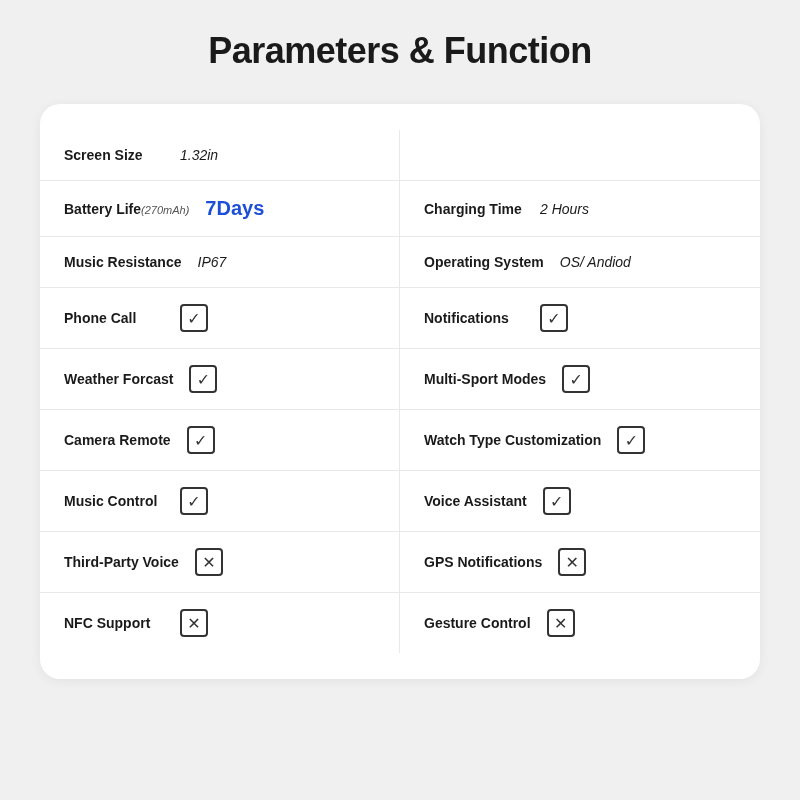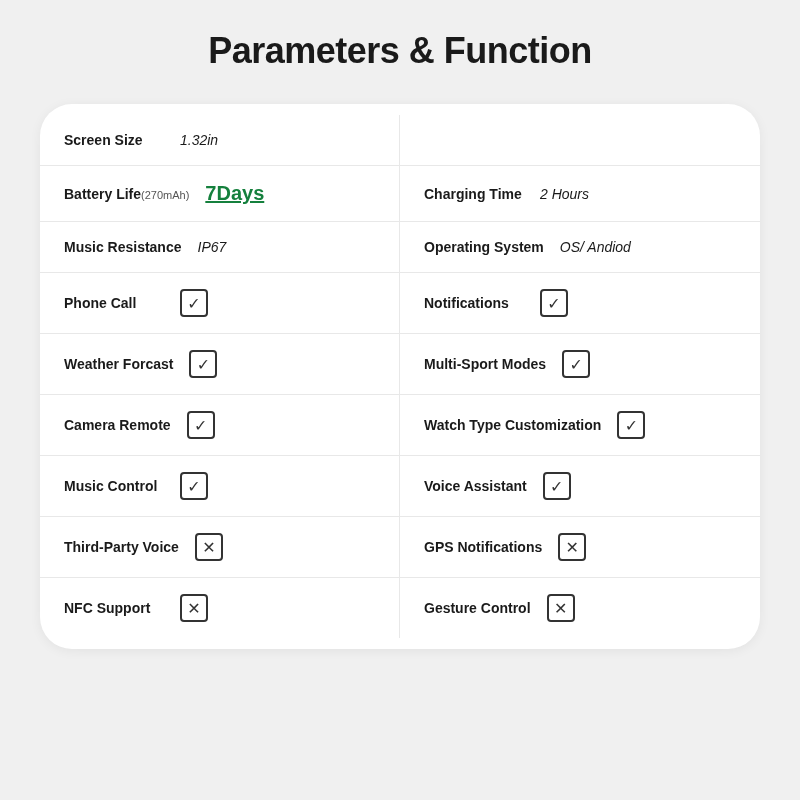--- a/index.html
+++ b/index.html
@@ -24,23 +24,23 @@
       font-size: 36px;
       font-weight: 800;
       color: #1a1a1a;
       margin-bottom: 32px;
       text-align: center;
       letter-spacing: -0.5px;
     }
 
     .card {
       background: #ffffff;
-      border-radius: 32px;
+      border-radius: 20px;
       width: 100%;
-      padding: 11px 0;
+      padding: 26px 0;
       box-shadow: 0 2px 12px rgba(0,0,0,0.06);
     }
 
     .table-row {
       display: grid;
       grid-template-columns: 1fr 1fr;
       border-bottom: 1px solid #e8e8e8;
     }
 
     .table-row:last-child {
@@ -77,27 +77,27 @@
       font-weight: 700;
       font-size: 14px;
       color: #1a1a1a;
       line-height: 1.3;
     }
 
     .battery-label .sub {
       font-weight: 400;
       font-size: 11px;
       color: #555;
+      font-style: italic;
     }
 
     .battery-value {
       font-size: 20px;
       font-weight: 700;
-      color: #15803d;
-      text-decoration: underline;
+      color: #1d4ed8;
     }
 
     .check-icon {
       width: 28px;
       height: 28px;
       border: 2px solid #333;
       border-radius: 4px;
       display: flex;
       align-items: center;
       justify-content: center;

